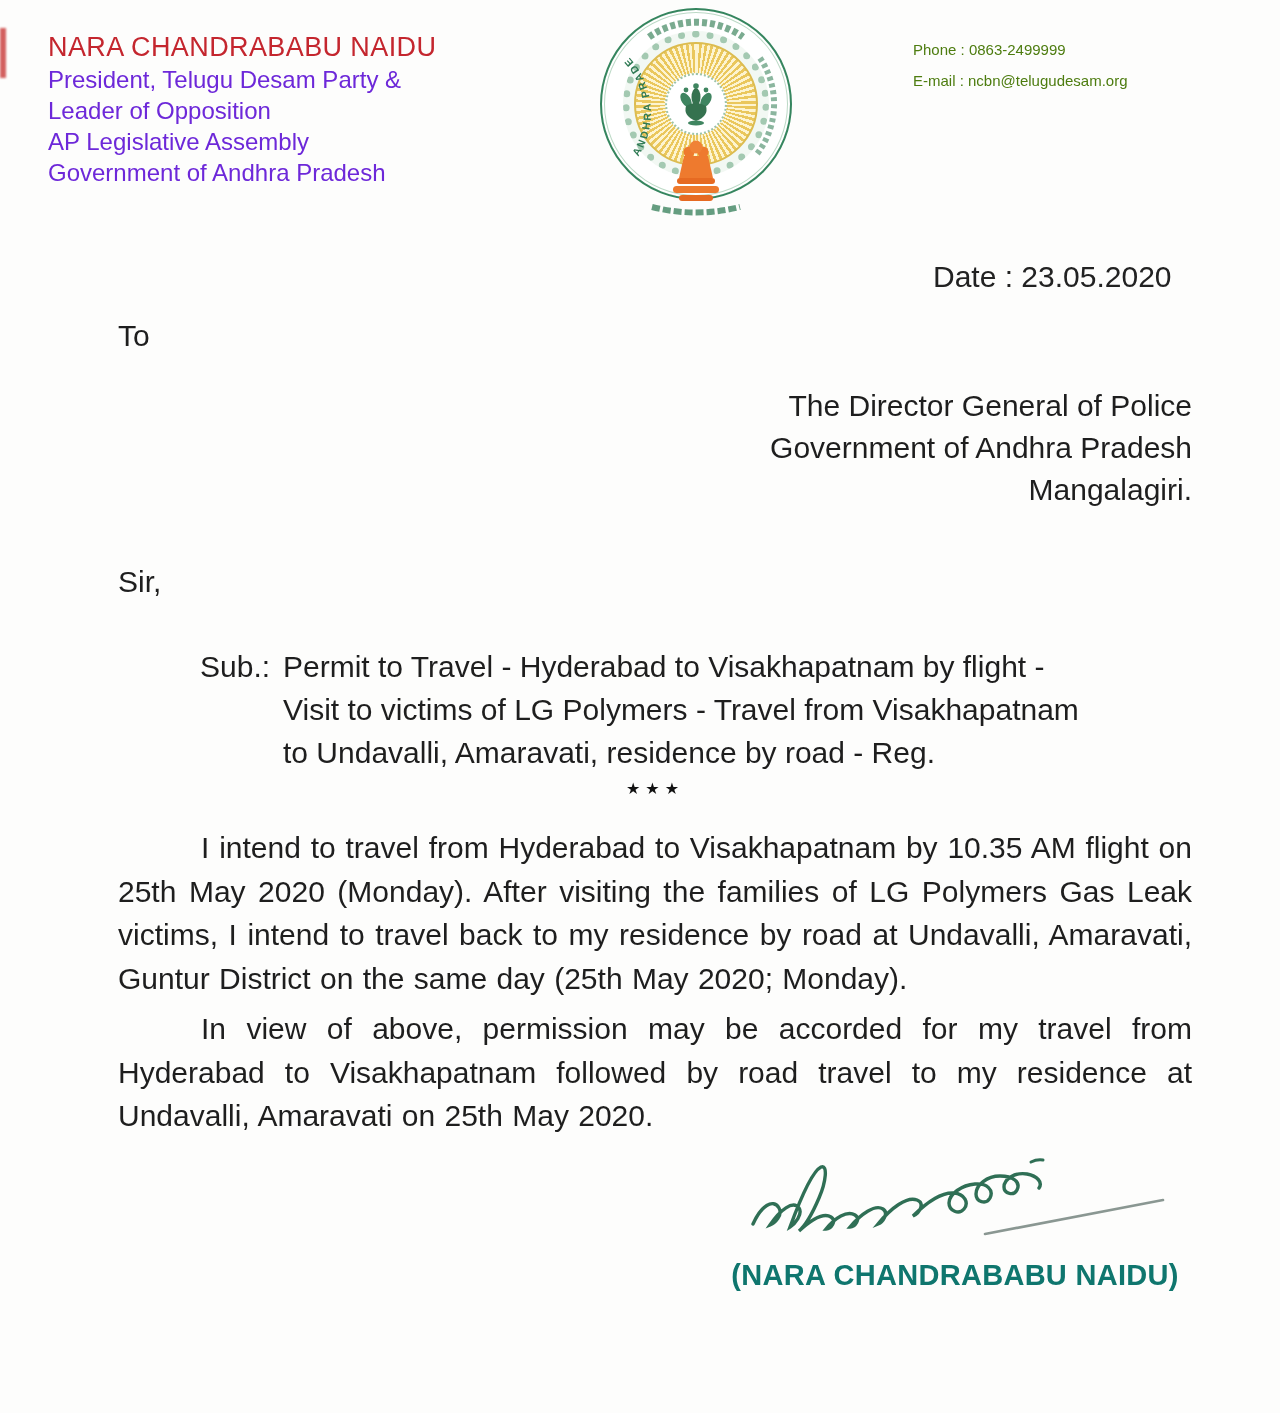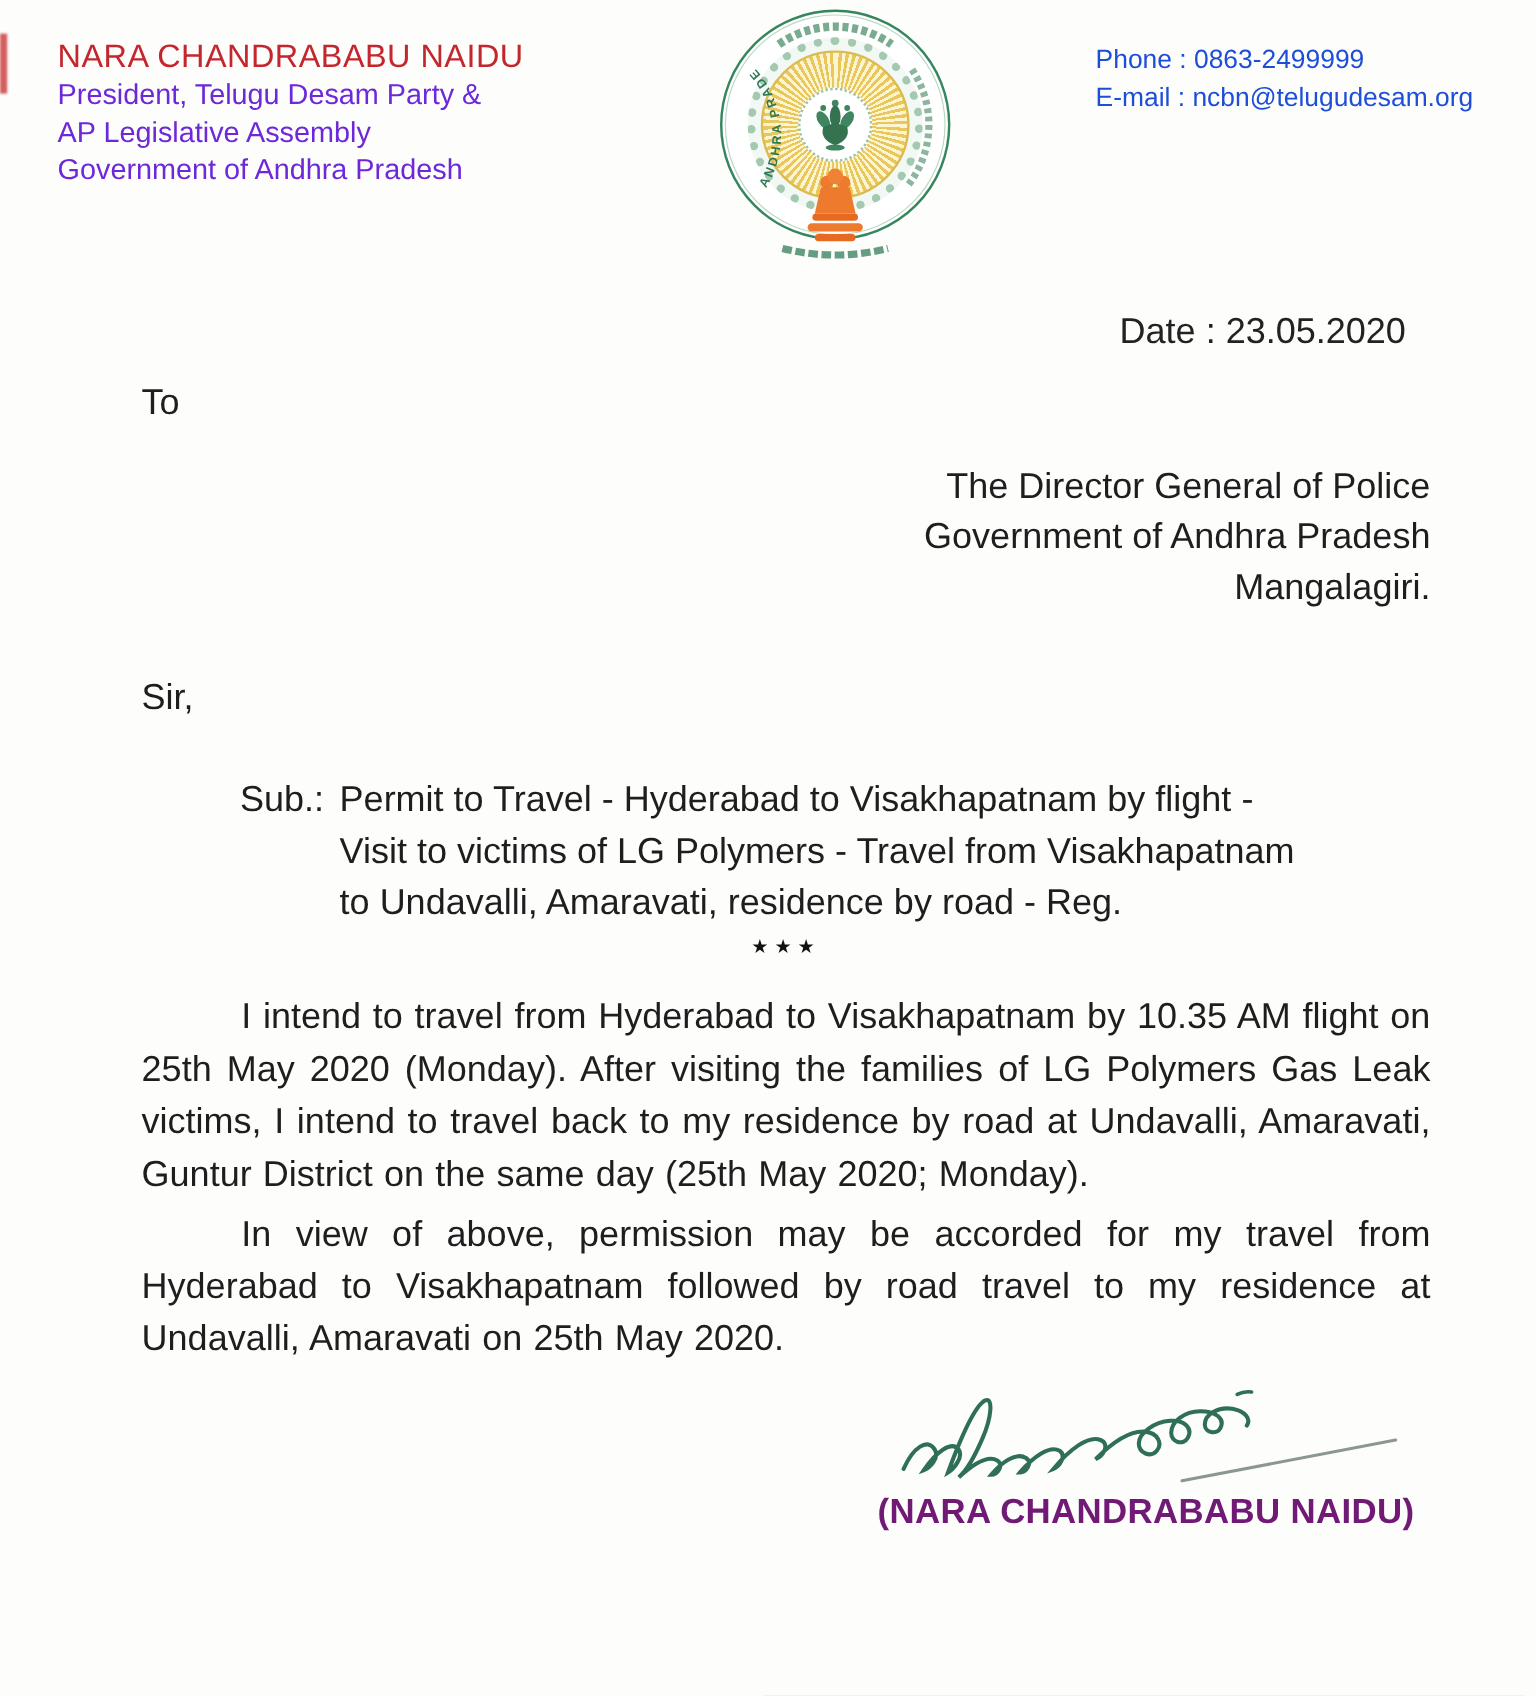--- a/index.html
+++ b/index.html
@@ -22,21 +22,21 @@
   }
   .lh-left { position: absolute; left: 48px; top: 32px; }
   .lh-name {
     font-size: 27px; font-weight: normal; letter-spacing: .4px;
     color: #c4262e;
   }
   .lh-title { font-size: 24px; line-height: 29px; color: #6d28d9; margin-top: 2px; }
   .lh-title:first-of-type { margin-top: 10px; }
 
   .lh-right { position: absolute; left: 913px; top: 34px; }
-  .lh-contact { font-size: 22px; line-height: 31px; color: #1d4ed8; }
+  .lh-contact { font-size: 15px; line-height: 31px; color: #4d7c0f; }
 
   
   .emblem { position: absolute; left: 594px; top: 6px; width: 204px; height: 214px; }
   .emblem > div { position: absolute; border-radius: 50%; }
   .e-outer { left: 6px; top: 2px; width: 192px; height: 192px;
              border: 2.5px solid #35855e; background: #fff;
              box-shadow: inset 0 0 0 2px #fff, inset 0 0 0 3px #bcd9c6; }
   .e-mottle { left: 29px; top: 25px; width: 146px; height: 146px;
               border: 7px dotted #a3c9b1; background: #f2f8f3; }
   .e-sun { left: 40px; top: 36px; width: 124px; height: 124px;
@@ -66,32 +66,33 @@
                font-family: "DejaVu Sans", sans-serif; }
 
   .para { margin-top: 26px; text-align: justify; text-align-last: left;
           text-indent: 83px; line-height: 43.5px; word-spacing: 1px; }
   .para + .para { margin-top: 7px; }
 
   .closing { margin-top: 9px; margin-left: 82px; line-height: 42px; }
 
   .sig-block { margin-top: 12px; margin-left: 594px; width: 486px; text-align: center; }
   .sig-scribble { display: block; margin: 0 auto; }
-  .sig-name { margin-top: 2px; font-size: 29px; font-weight: bold; letter-spacing: .3px; color: #701a75; }
+  .sig-name { margin-top: 17px; font-size: 29px; font-weight: bold; letter-spacing: .3px; color: #0f766e; }
 </style>
 </head>
 <body>
 
 <div class="page">
 
   <div class="edge-mark"></div>
 
   <div class="lh-left">
     <div class="lh-name">NARA CHANDRABABU NAIDU</div>
     <div class="lh-title">President, Telugu Desam Party &amp;</div>
+    <div class="lh-title">Leader of Opposition</div>
     <div class="lh-title">AP Legislative Assembly</div>
     <div class="lh-title">Government of Andhra Pradesh</div>
   </div>
 
   <div class="emblem">
     <div class="e-outer"></div>
     <div class="e-mottle"></div>
     <div class="e-sun"></div>
     <div class="e-core"></div>
     <svg class="e-overlay" width="204" height="214" viewBox="0 0 204 214">

